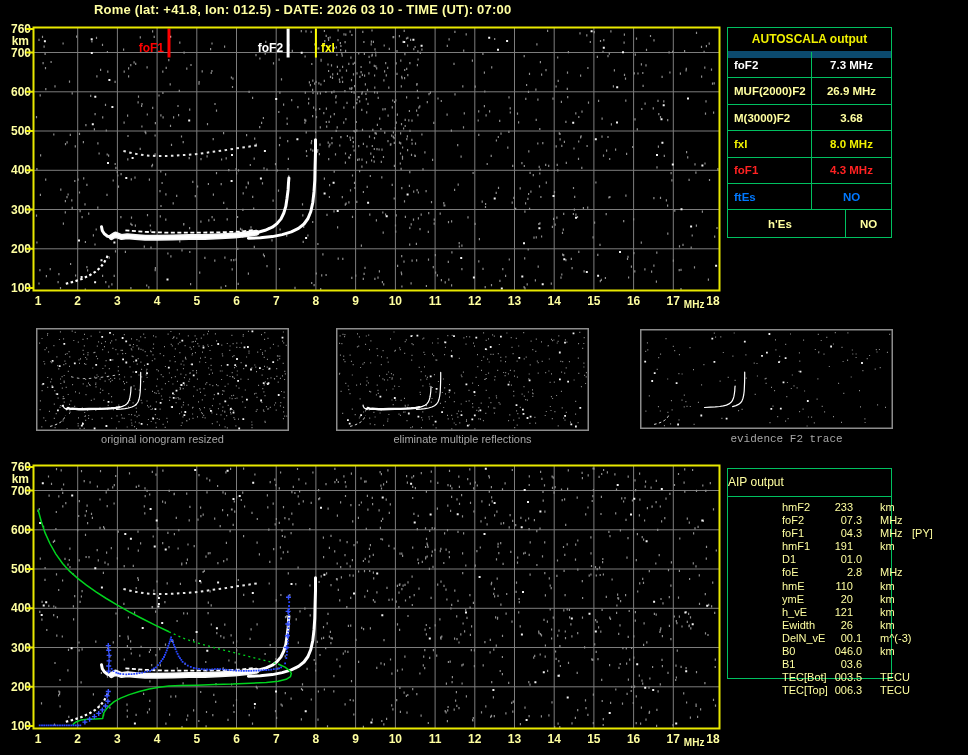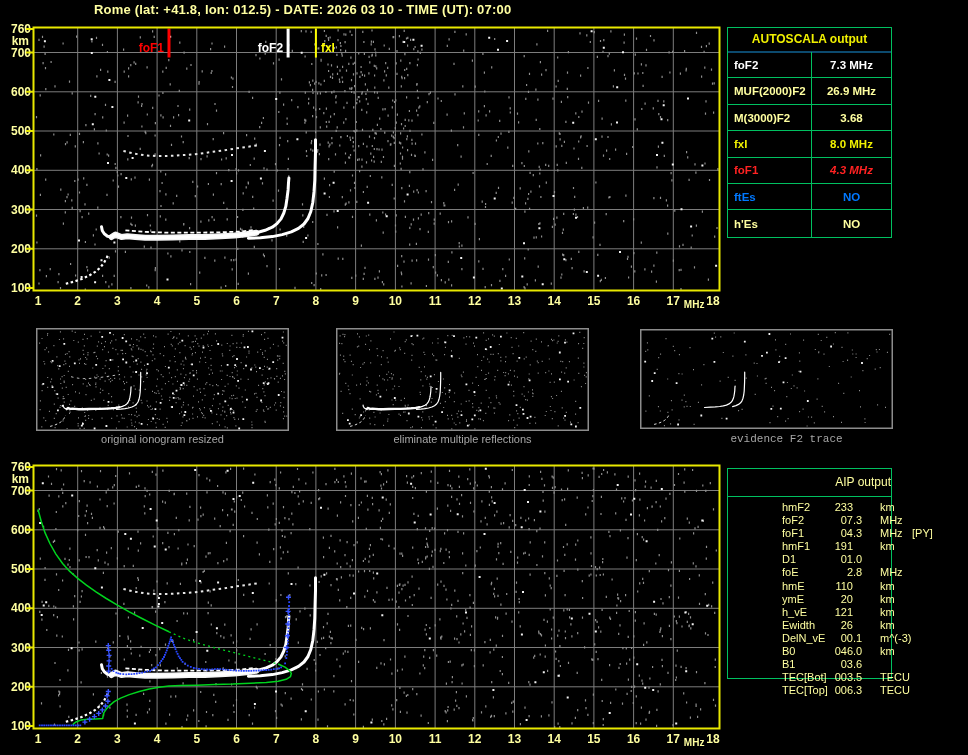--- a/index.html
+++ b/index.html
@@ -11,32 +11,32 @@
   #top-plot{left:0;top:18px;}
   #bottom-plot{left:0;top:456px;}
   #thumb1{left:36px;top:328px;} #thumb2{left:336px;top:328px;} #thumb3{left:640px;top:329px;}
   .thumb-label{position:absolute;width:253px;text-align:center;top:433px;font-size:11px;
                color:#a6a6a6;}
   #tl1{left:36px;} #tl2{left:336px;} #tl3{left:660px;font-family:Liberation Mono, monospace;}
   
   .as-panel{position:absolute;left:727px;top:27px;width:163px;height:209px;
             border:1px solid #00c060;}
   .as-title{height:23px;line-height:23px;text-align:center;color:#f0f000;font-weight:bold;
-            font-size:12px;border-bottom:2px solid #0c4a6e;}
+            font-size:12px;border-bottom:7px solid #0c4a6e;}
   .as-rows{position:absolute;left:0;top:24px;right:0;bottom:0;}
   .as-row{display:flex;height:26.42px;box-sizing:border-box;border-bottom:1px solid #00c060;}
-  .as-row:last-child{border-bottom:none;}
+  .as-row:last-child{border-bottom:none;margin-left:34px;}
   .as-label{width:84px;box-sizing:border-box;border-right:1px solid #00c060;padding-left:6px;
             font-weight:bold;font-size:11.5px;display:flex;align-items:center;}
   .as-value{flex:1;display:flex;align-items:center;justify-content:center;
             font-weight:bold;font-size:11.5px;}
   
   .aip-panel{position:absolute;left:727px;top:468px;width:163px;height:209px;
              border:1px solid #00c060;}
-  .aip-title{height:27px;line-height:27px;text-align:right;color:#ffffa0;font-size:12px;
+  .aip-title{height:27px;line-height:27px;text-align:left;color:#ffffa0;font-size:12px;
              border-bottom:1px solid #00c060;}
   .aip-rows{position:absolute;left:727px;top:501px;width:165px;}
   .aip-row{position:relative;height:13.1px;font-size:11px;color:#ffffa0;line-height:13px;
            white-space:nowrap;margin-left:48px;}
   .aip-row span{position:absolute;top:0;}
   .aip-l{left:7px;}
   .aip-vi{left:37px;width:41px;text-align:right;}
   .aip-vf{left:78px;}
   .aip-u{left:105px;}
   .aip-n{left:137px;}
@@ -231,21 +231,21 @@
         <div class="as-row">
           <div class="as-label" style="color: rgb(255, 255, 160);">M(3000)F2</div>
           <div class="as-value" style="color: rgb(255, 255, 160);">3.68</div>
         </div>
         <div class="as-row">
           <div class="as-label" style="color: rgb(240, 240, 0);">fxI</div>
           <div class="as-value" style="color: rgb(240, 240, 0);">8.0 MHz</div>
         </div>
         <div class="as-row">
           <div class="as-label" style="color: rgb(255, 34, 34);">foF1</div>
-          <div class="as-value" style="color: rgb(255, 34, 34); font-style: italic;">4.3 MHz</div>
+          <div class="as-value" style="color: rgb(255, 34, 34);">4.3 MHz</div>
         </div>
         <div class="as-row">
           <div class="as-label" style="color: rgb(0, 120, 255);">ftEs</div>
           <div class="as-value" style="color: rgb(0, 120, 255);">NO</div>
         </div>
         <div class="as-row">
           <div class="as-label" style="color: rgb(255, 255, 160);">h'Es</div>
           <div class="as-value" style="color: rgb(255, 255, 160);">NO</div>
         </div>
       </div>

